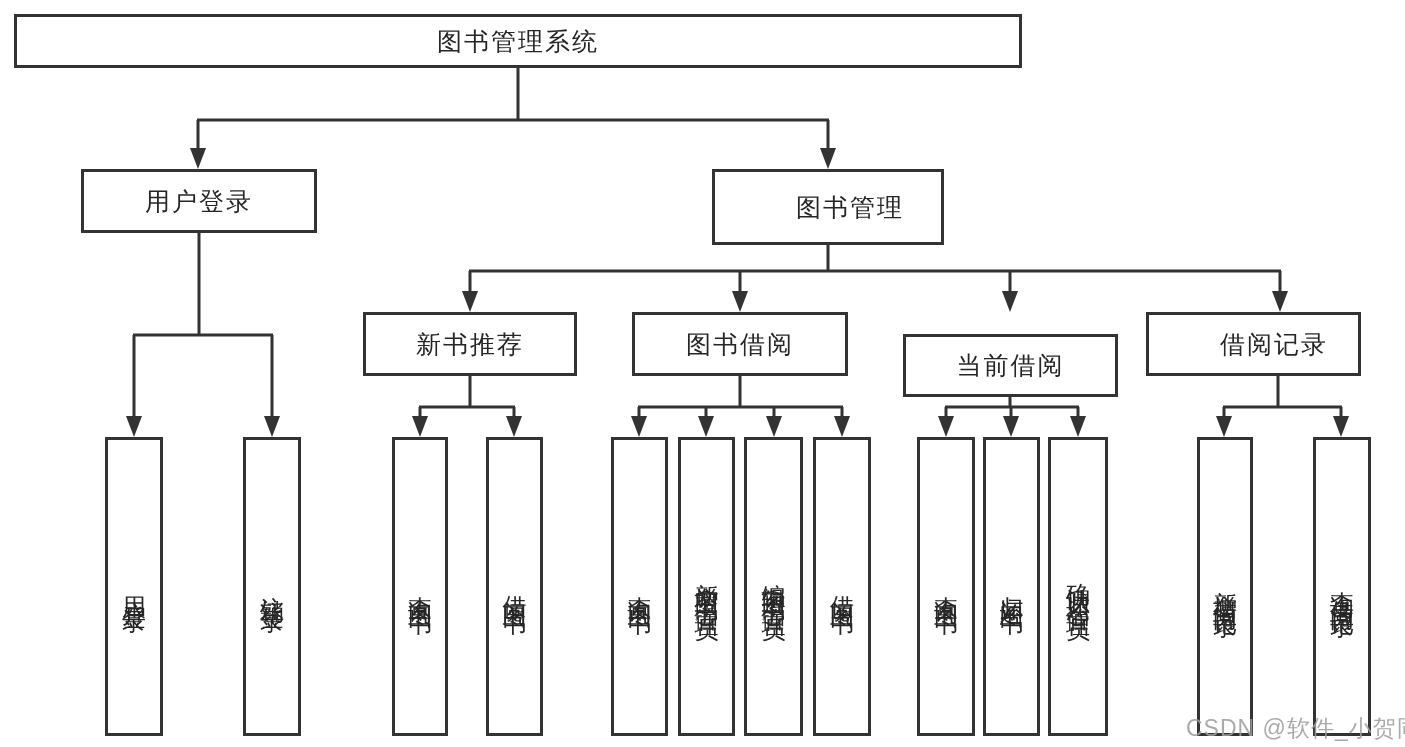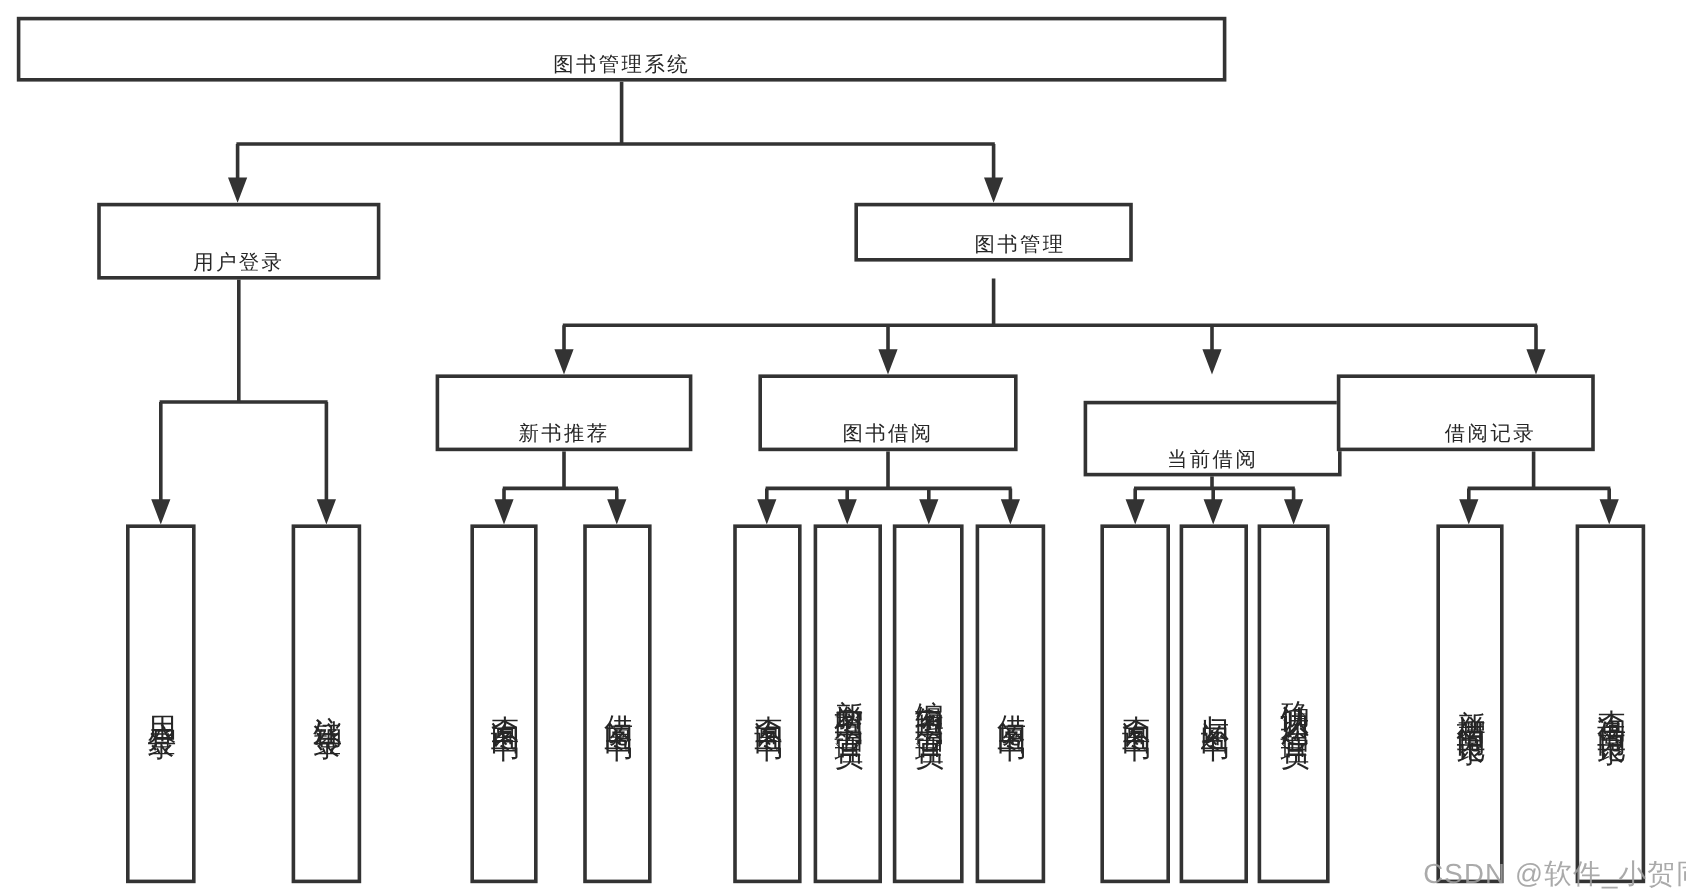--- a/index.html
+++ b/index.html
@@ -15,21 +15,21 @@
   .node{
     position:absolute;
     box-sizing:border-box;
     border:3px solid #333333;
     background:#ffffff;
     display:flex;
     align-items:center;
     justify-content:center;
     color:#262626;
   }
-  .h-node{font-size:17px;letter-spacing:2px;align-items:flex-end;}
+  .h-node{font-size:25px;letter-spacing:2px;}
   .leaf{font-size:24px;}
   .leaf .v-label{
     writing-mode:vertical-rl;
     text-orientation:mixed;
     letter-spacing:5px;
     line-height:1;
     white-space:nowrap;
   }
   .watermark{
     position:absolute;
@@ -85,34 +85,34 @@
              M1333 416 L1349 416 L1341 437 Z"></path>
   </svg>
 
   <div class="node h-node" style="left:14px;top:14px;width:1008px;height:54px;">
     <span>图书管理系统</span>
   </div>
 
   <div class="node h-node" style="left:81px;top:169px;width:236px;height:64px;">
     <span>用户登录</span>
   </div>
-  <div class="node h-node" style="left:712px;top:169px;width:232px;height:49px;padding-left:44px;">
+  <div class="node h-node" style="left:712px;top:169px;width:232px;height:76px;padding-left:44px;">
     <span>图书管理</span>
   </div>
 
   <div class="node h-node" style="left:363px;top:312px;width:214px;height:64px;">
     <span>新书推荐</span>
   </div>
   <div class="node h-node" style="left:632px;top:312px;width:216px;height:64px;">
     <span>图书借阅</span>
   </div>
   <div class="node h-node" style="left:903px;top:312px;width:215px;height:63px;margin-top:22px;">
     <span>当前借阅</span>
   </div>
-  <div class="node h-node" style="left:1114px;top:312px;width:215px;height:64px;padding-left:41px;">
+  <div class="node h-node" style="left:1146px;top:312px;width:215px;height:64px;padding-left:41px;">
     <span>借阅记录</span>
   </div>
 
   <div class="node leaf" style="left:105px;top:437px;width:58px;height:299px;">
     <span class="v-label">用户登录</span>
   </div>
   <div class="node leaf" style="left:243px;top:437px;width:58px;height:299px;">
     <span class="v-label">注销登录</span>
   </div>
 

